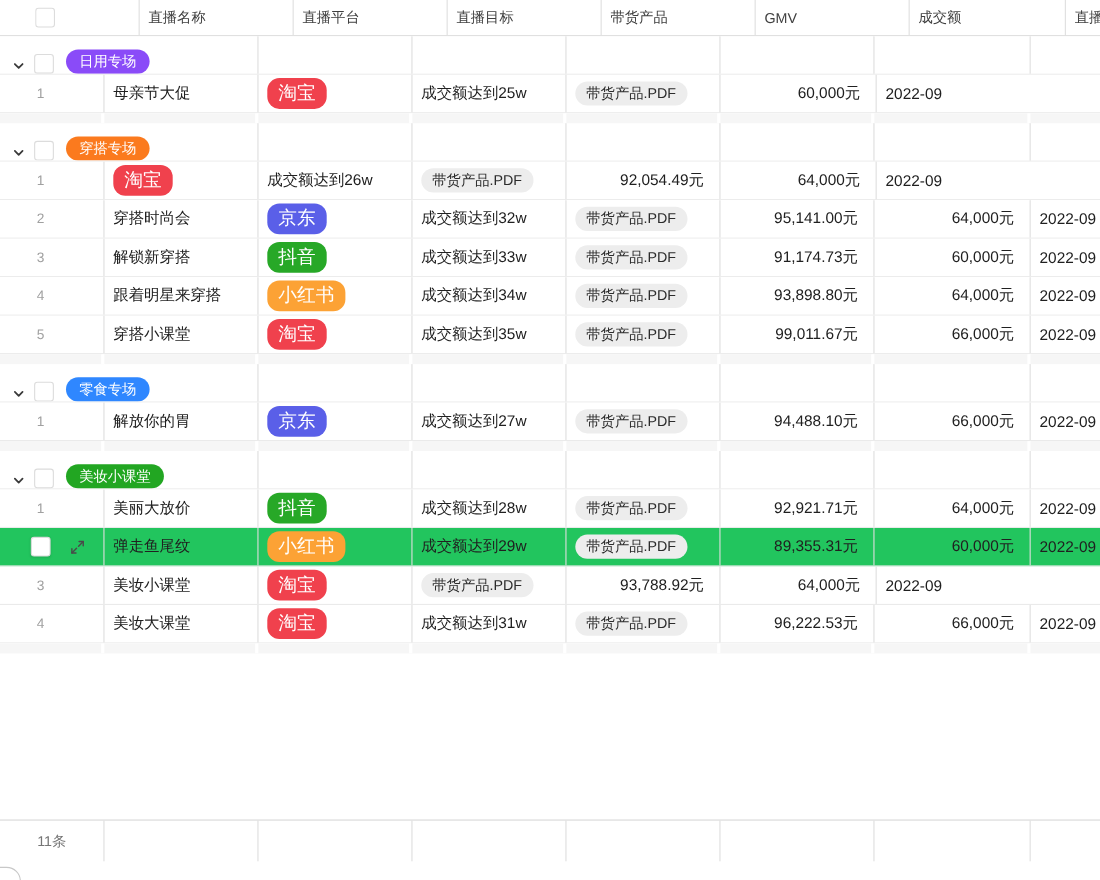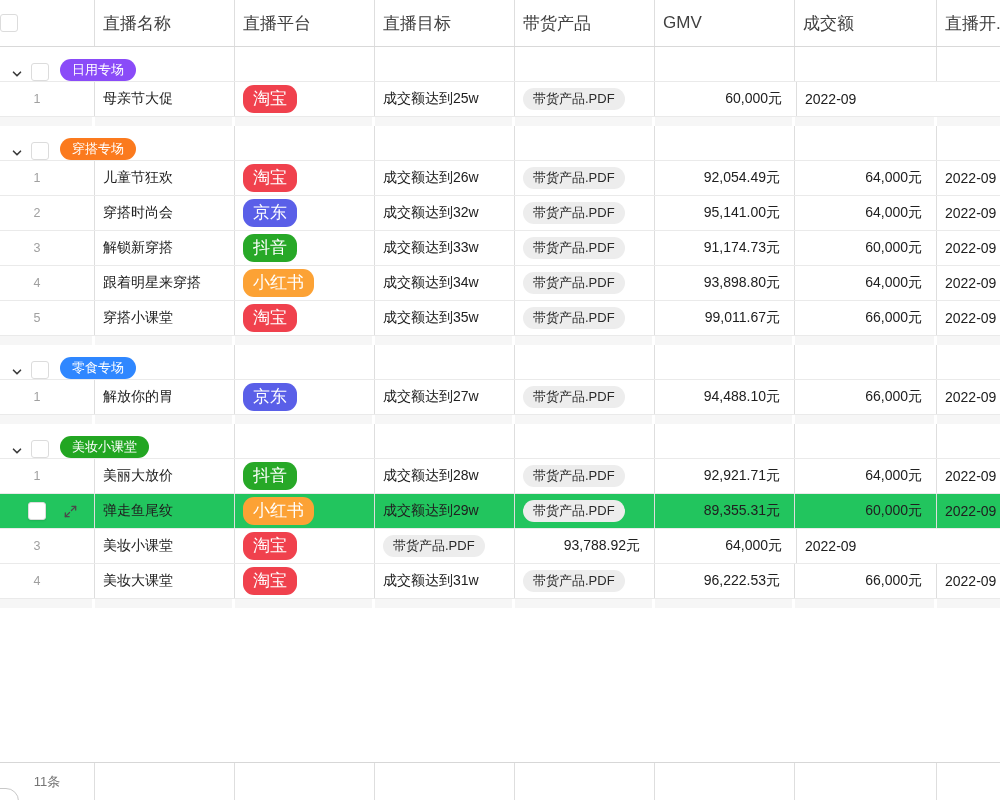--- a/index.html
+++ b/index.html
@@ -7,21 +7,21 @@
   #app{position:relative;width:1000px;height:800px;background:#fff;overflow:hidden;}
 
   .row{display:flex;align-items:center;box-sizing:border-box;}
   .c{height:100%;display:flex;align-items:center;box-sizing:border-box;border-right:1px solid #dedede;overflow:hidden;white-space:nowrap;}
   .w0{width:95px;}
   .w1,.w2,.w3,.w4,.w5{width:140px;}
   .w6{width:142px;}
   .w7{flex:1;border-right:none;}
   .wg{width:235px;}
 
-  .header-row{height:47px;border-bottom:1px solid #d9d9d9;background:#fff;font-size:17px;color:#404040;}
+  .header-row{height:33px;border-bottom:1px solid #d9d9d9;background:#fff;font-size:13px;color:#404040;padding-left:32px;}
   .header-row .c{padding-left:8px;}
   .header-row .w0{padding-left:0;}
 
   .group-row{height:35px;border-bottom:1px solid #eaeaea;background:#fff;}
   .data-row{height:35px;border-bottom:1px solid #eaeaea;background:#fff;font-size:14px;color:#202020;}
   .data-row.hovered{background:#22c55e;}
 
   .band-row{height:9px;background:#fff;}
   .band-row .c{background:#f6f6f6;border-right:3px solid #fff;}
   .band-row .w7{border-right:none;}
@@ -39,21 +39,21 @@
   .gcell{padding-left:10px;align-items:flex-end;}
   .gcell .chev{margin-right:7px;}
   .gcell .cb{margin-right:11px;}
   .hovered .c.w0 .cb{margin-left:28px;}
   .hovered .c.w0 .expand{margin-left:16px;}
 
   .badge{color:#fff;font-size:13px;padding:3px 12px;border-radius:12px;line-height:1.25;}
   .ppill{color:#fff;font-size:17px;padding:3px 10px;border-radius:11px;line-height:1.25;margin-left:8px;}
   .fpill{background:#ededed;color:#2b2b2b;font-size:13px;padding:3px 10px;border-radius:11px;line-height:1.25;margin-left:8px;}
 
-  .bottom-bar{position:absolute;left:0;right:0;bottom:0;height:37px;border-top:1px solid #d7d7d7;background:#fff;display:flex;z-index:2;}
+  .bottom-bar{position:absolute;left:0;right:0;bottom:17px;height:37px;border-top:1px solid #d7d7d7;background:#fff;display:flex;z-index:2;}
   .bottom-bar .c{height:100%;}
   .count-cell{justify-content:center;color:#757575;font-size:13px;}
 
   .corner-peek{position:absolute;left:-5px;bottom:-5px;width:22px;height:15px;background:#fff;border:1px solid #c8c8c8;border-top-right-radius:13px;z-index:3;}
 </style>
 </head>
 <body>
 
 <div id="app">
 
@@ -135,23 +135,20 @@
         <div class="c w3"></div>
         <div class="c w4"></div>
         <div class="c w5"></div>
         <div class="c w6"></div>
         <div class="c w7"></div>
       </div>
       <div class="row data-row">
         <div class="c w0">
           <span class="rownum">1</span>
         </div>
-        <div class="c w1 pl">
-          <span>儿童节狂欢</span>
-        </div>
         <div class="c w2">
           <span class="ppill" style="background: rgb(240, 65, 77);">淘宝</span>
         </div>
         <div class="c w3 pl">
           <span>成交额达到26w</span>
         </div>
         <div class="c w4">
           <span class="fpill">带货产品.PDF</span>
         </div>
         <div class="c w5 numcell">

